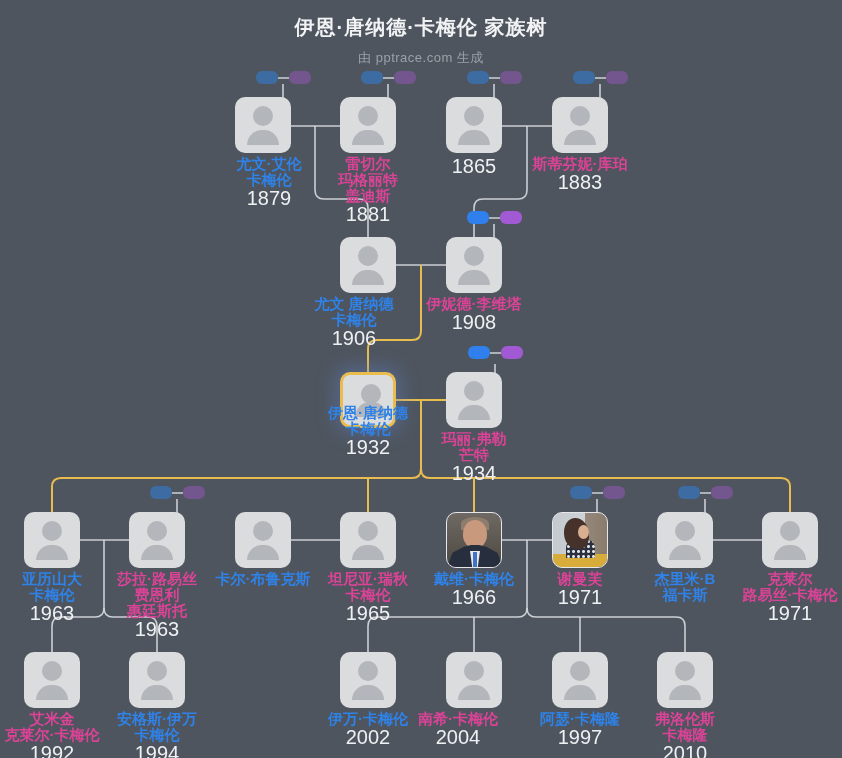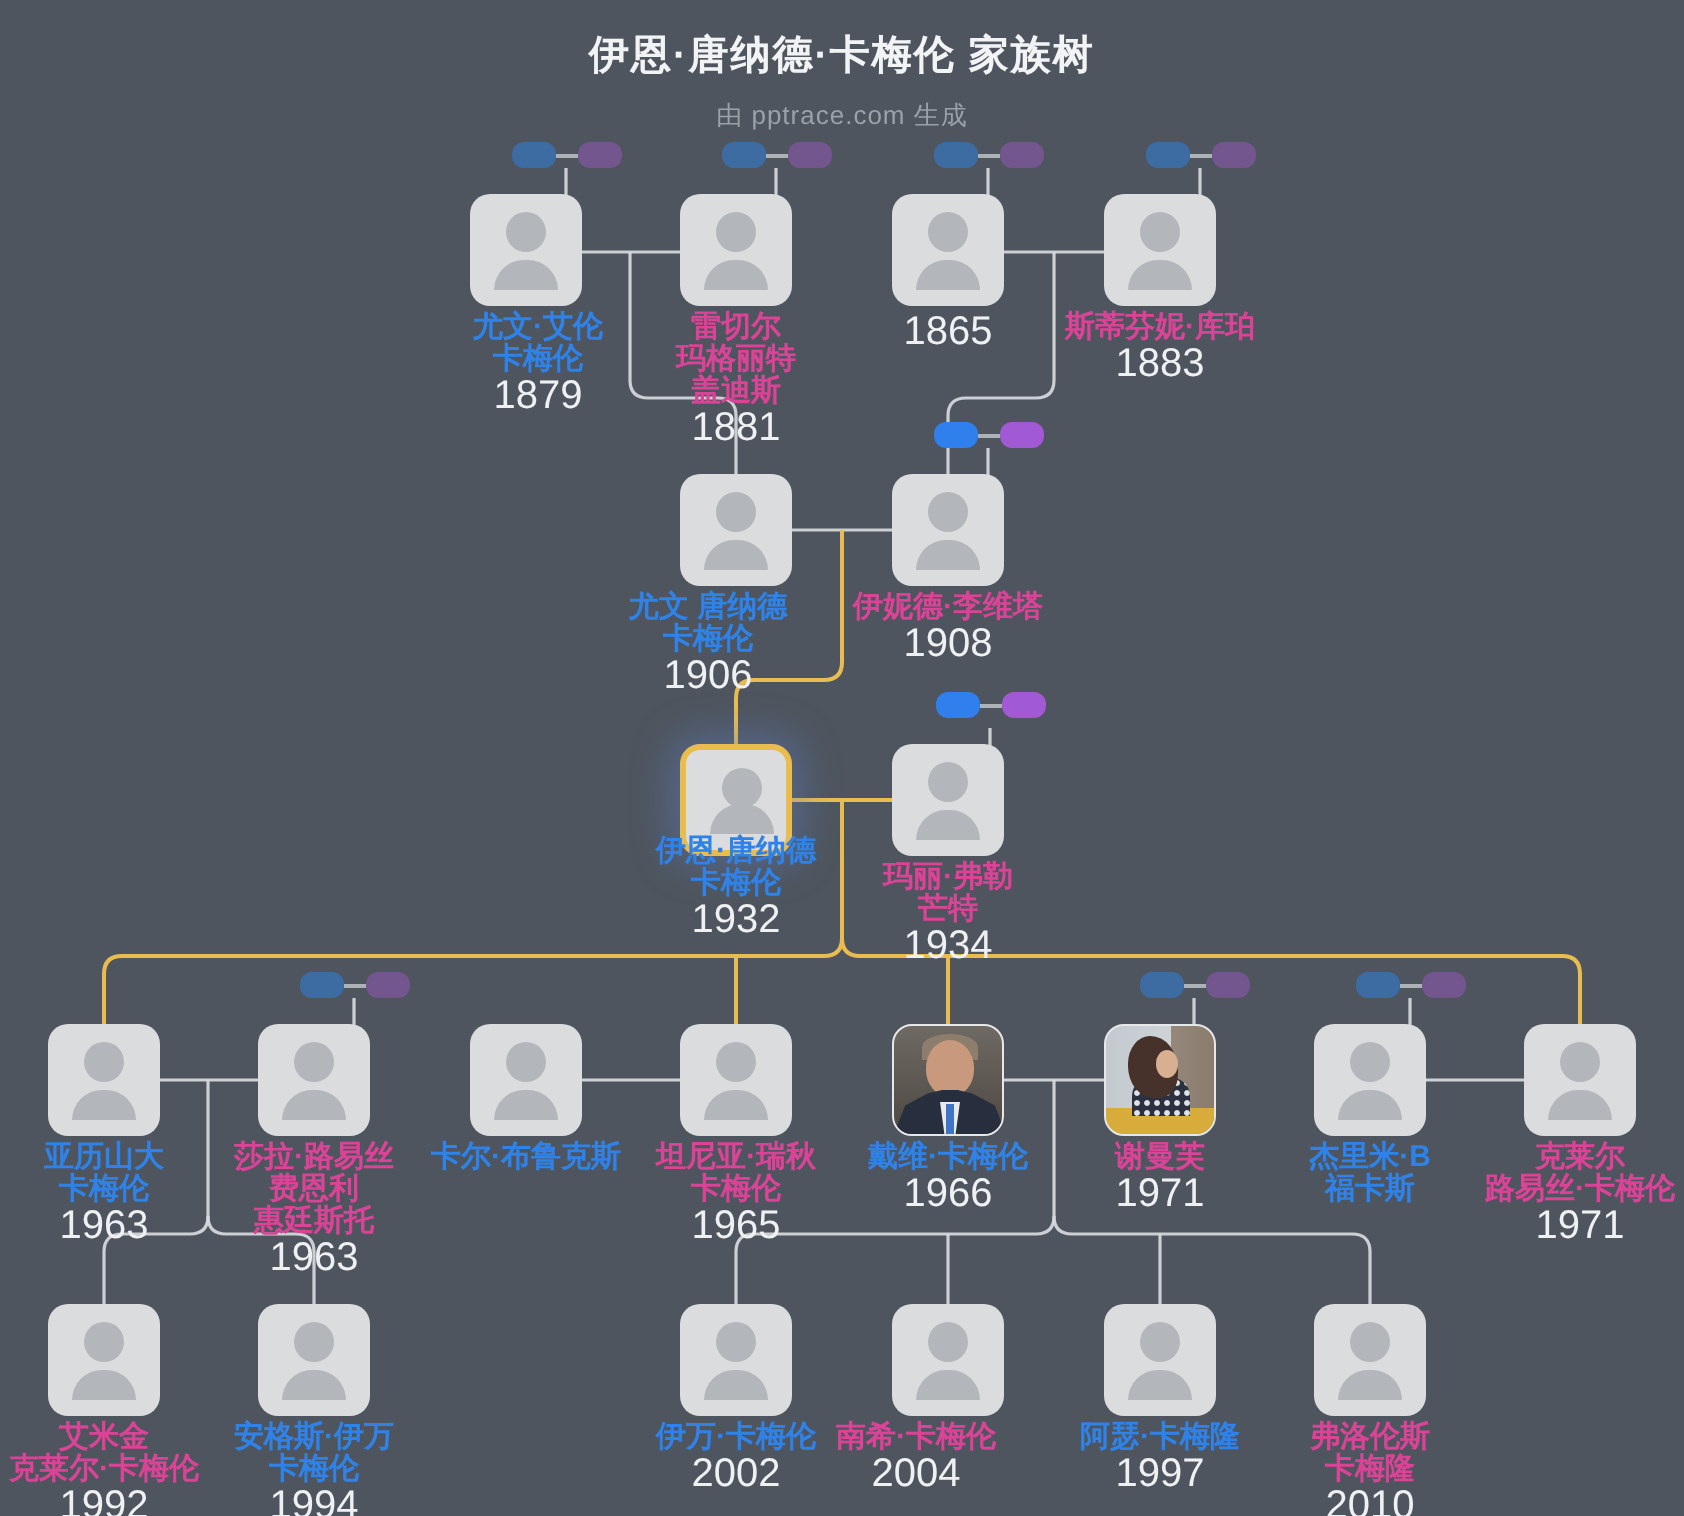--- a/index.html
+++ b/index.html
@@ -225,21 +225,21 @@
             <div class="nline">伊妮德·李维塔</div>
           </div>
       <div class="year">1908</div>
     </div>
   </div>
       <div class="person male">
     <div class="card hl" style="left: 340px; top: 372px;">
           <span class="sil-head"></span>
           <span class="sil-body"></span>
         </div>
-    <div class="nameblock" style="left: 306px; top: 418px;">
+    <div class="nameblock" style="left: 306px; top: 405px;">
       <div class="names">
             <div class="nline">伊恩·唐纳德</div>
             <div class="nline">卡梅伦</div>
           </div>
       <div class="year">1932</div>
     </div>
   </div>
       <div class="person female">
     <div class="card" style="left: 446px; top: 372px;">
           <span class="sil-head"></span>

